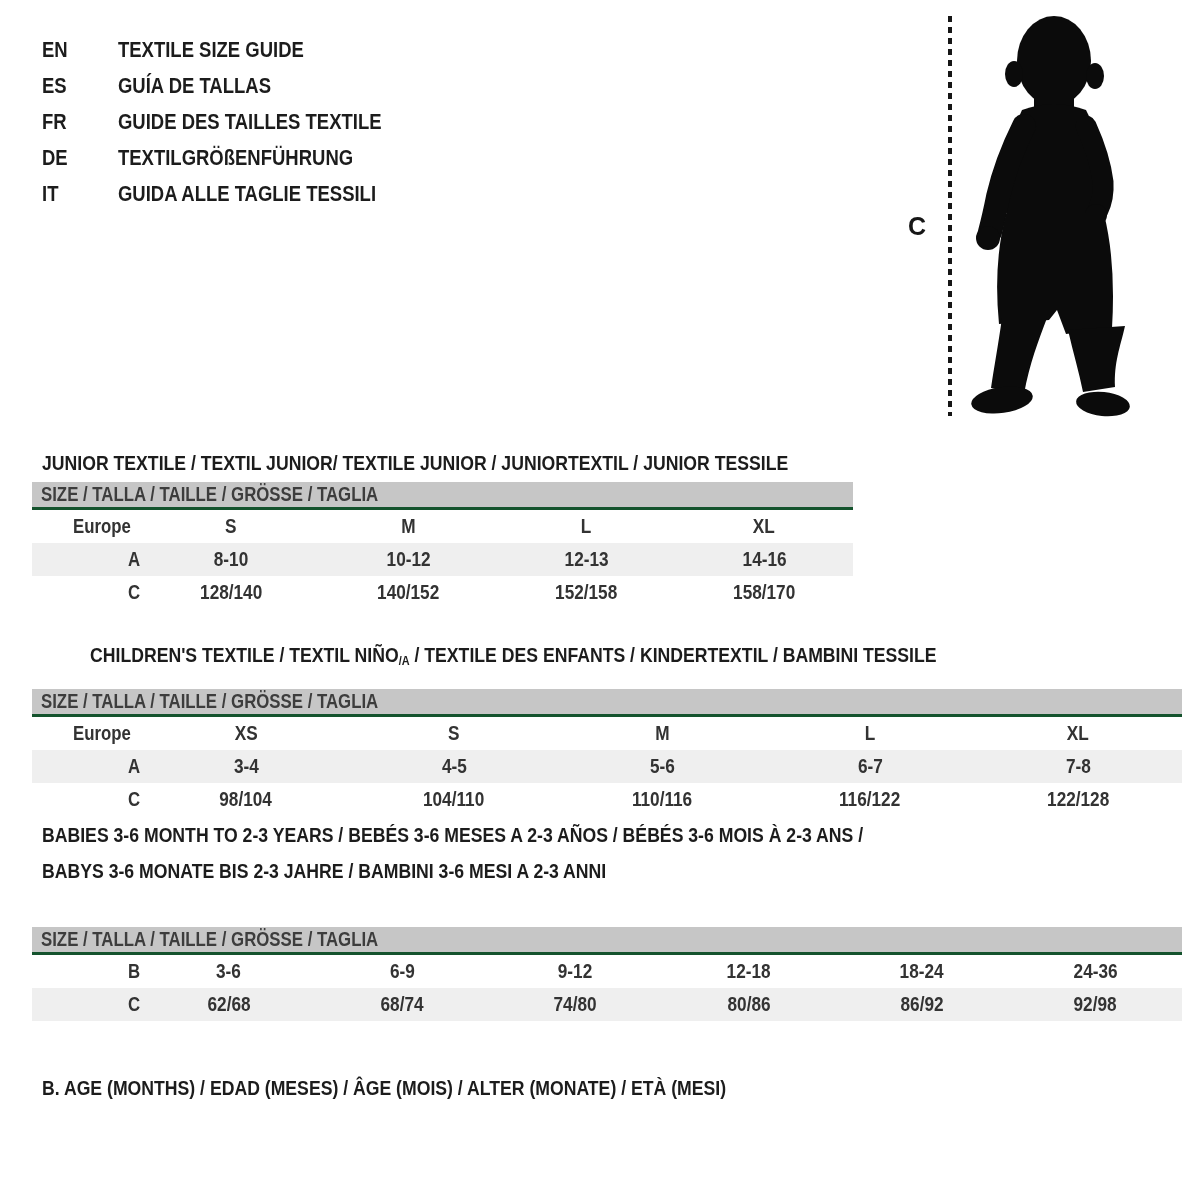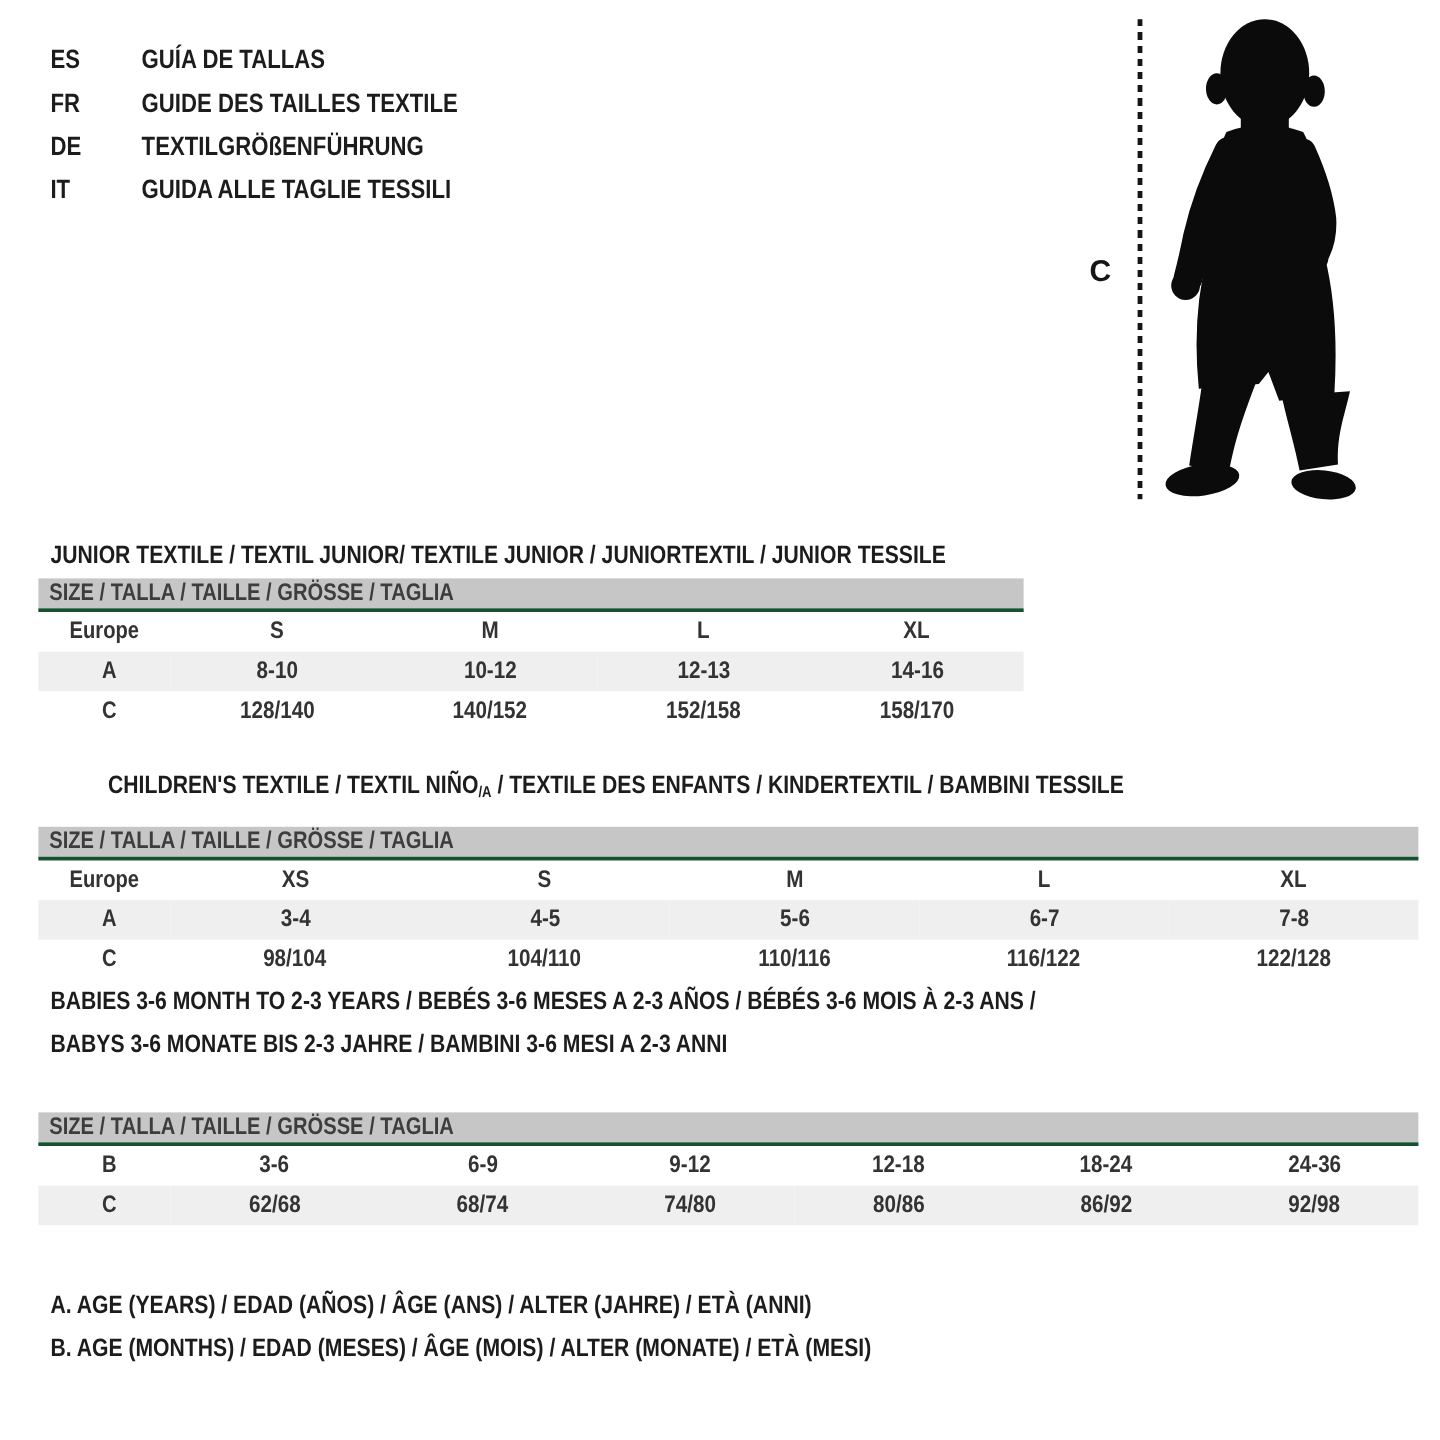--- a/index.html
+++ b/index.html
@@ -36,32 +36,36 @@
   .size-bar {
     background:#c6c6c6; border-bottom:3px solid #14532d; height:25px;
     line-height:25px; padding-left:9px; box-sizing:content-box;
     font-size:20px; font-weight:700; color:#3d3d3d;
   }
 
   
   table.size-table { border-collapse:collapse; table-layout:fixed; }
   table.size-table td { height:33px; padding:0; text-align:center; vertical-align:middle;
     font-size:20px; font-weight:700; color:#333; }
-  table.size-table td.lbl { text-align:center; padding-left:10px;margin-top:46px; }
+  table.size-table td.lbl { text-align:right; padding-left:10px;margin-top:46px; }
   table.size-table td.lbl > span { transform-origin:0 50%; }
   table.size-table tr:nth-child(2n) { background:#efefef; }
   col.c0 { width:110px; }
 
   
   .legend-line { height:36px; line-height:36px; font-size:21px; font-weight:700; color:#1c1c1c; }
 </style>
 </head>
 <body>
 
 <div class="abs lang-list">
+  <div class="lang-row">
+    <span class="lang-code"><span class="cx">EN</span></span>
+    <span class="lang-title"><span class="cx">TEXTILE SIZE GUIDE</span></span>
+  </div>
   <div class="lang-row">
     <span class="lang-code"><span class="cx">ES</span></span>
     <span class="lang-title"><span class="cx">GUÍA DE TALLAS</span></span>
   </div>
   <div class="lang-row">
     <span class="lang-code"><span class="cx">FR</span></span>
     <span class="lang-title"><span class="cx">GUIDE DES TAILLES TEXTILE</span></span>
   </div>
   <div class="lang-row">
     <span class="lang-code"><span class="cx">DE</span></span>
@@ -219,15 +223,14 @@
       <td><span class="cxc">68/74</span></td>
       <td><span class="cxc">74/80</span></td>
       <td><span class="cxc">80/86</span></td>
       <td><span class="cxc">86/92</span></td>
       <td><span class="cxc">92/98</span></td>
     </tr>
   </tbody>
 </table>
 
 <div class="abs" style="left:42px; top:1070px;">
-  <div class="legend-line"><span class="cx">A. AGE (YEARS) / EDAD (AÑOS) / ÂGE (ANS) / ALTER (JAHRE) / ETÀ (ANNI)</span></div>
   <div class="legend-line"><span class="cx">B. AGE (MONTHS) / EDAD (MESES) / ÂGE (MOIS) / ALTER (MONATE) / ETÀ (MESI)</span></div>
 </div>
 
 </body></html>

